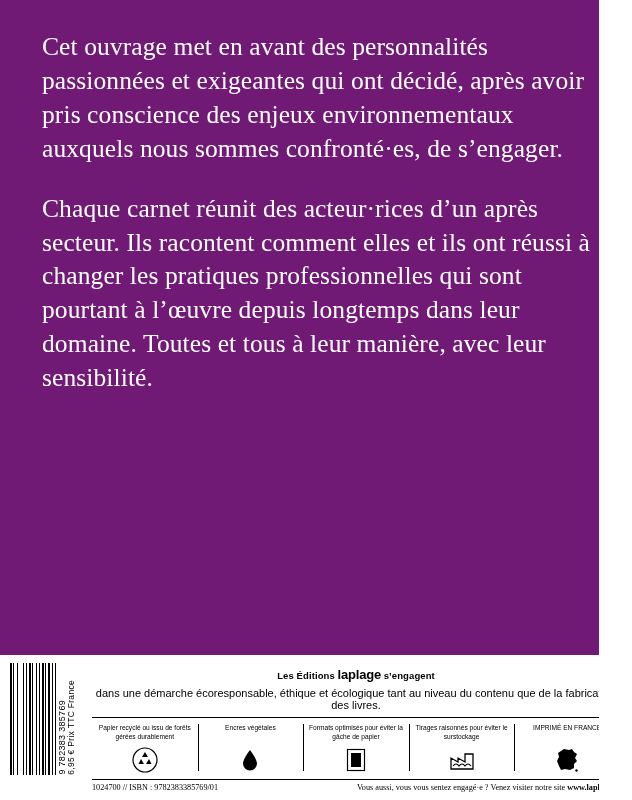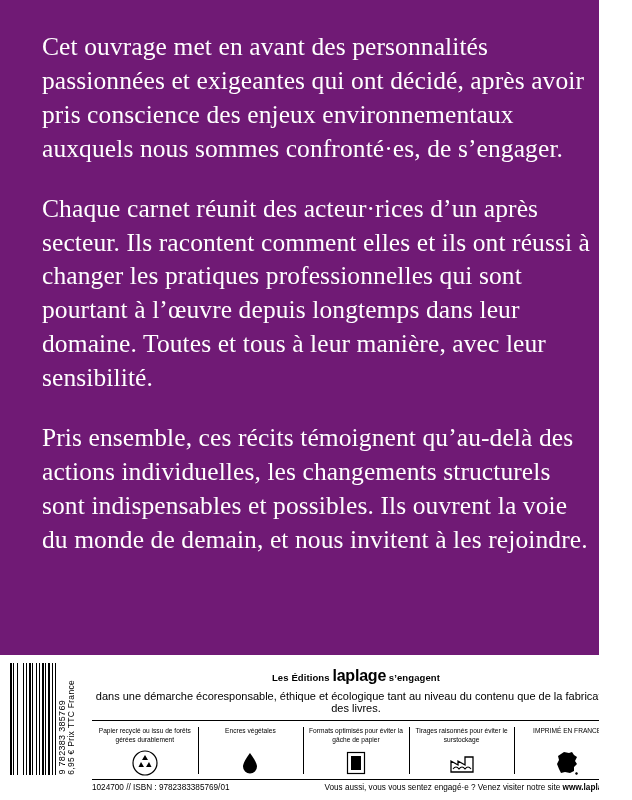--- a/index.html
+++ b/index.html
@@ -99,21 +99,21 @@
   }
   .engage-title {
     text-align: center;
     font-family: "Liberation Sans", sans-serif;
     font-size: 9.5px;
     font-weight: bold;
     color: #000;
     letter-spacing: 0.1px;
   }
   .engage-title .brand {
-    font-size: 16px;
+    font-size: 13px;
     font-weight: bold;
     letter-spacing: -0.2px;
   }
   .engage-sub {
     margin-top: 5px;
     text-align: center;
     font-family: "Liberation Sans", sans-serif;
     font-size: 11px;
     color: #000;
     letter-spacing: 0;
@@ -164,21 +164,21 @@
 
   .footer-bottom {
     position: absolute;
     left: 92px;
     bottom: 8px;
     width: 528px;
     display: flex;
     flex-direction: row;
     justify-content: space-between;
     align-items: baseline;
-    font-family: Liberation Sans, sans-serif;
+    font-family: Liberation Serif, serif;
     font-size: 8.2px;
     color: #000;
   }
   .footer-bottom .right b { font-weight: bold; }
   .footer-rule {
     position: absolute;
     left: 92px;
     bottom: 20px;
     width: 528px;
     height: 1px;
@@ -186,21 +186,20 @@
   }
 </style>
 </head>
 <body>
 
 <div class="page">
 
   <div class="blurb">
     <p>Cet ouvrage met en avant des personnalités passionnées et exigeantes qui ont décidé, après avoir pris conscience des enjeux environnementaux auxquels nous sommes confronté·es, de s’engager.</p>
     <p>Chaque carnet réunit des acteur·rices d’un après secteur. Ils racontent comment elles et ils ont réussi à changer les pratiques professionnelles qui sont pourtant à l’œuvre depuis longtemps dans leur domaine. Toutes et tous à leur manière, avec leur sensibilité.</p>
-    <p>Pris ensemble, ces récits témoignent qu’au-delà des actions individuelles, les changements structurels sont indispensables et possibles. Ils ouvrent la voie du monde de demain, et nous invitent à les rejoindre.</p>
   </div>
 
   <div class="footer">
 
     <div class="barcode-area">
       <div class="barcode"></div>
       <div class="barcode-side">
         <div class="vert-text">9 782383 385769</div>
         <div class="vert-text small">6,95 € Prix TTC France</div>
       </div>

